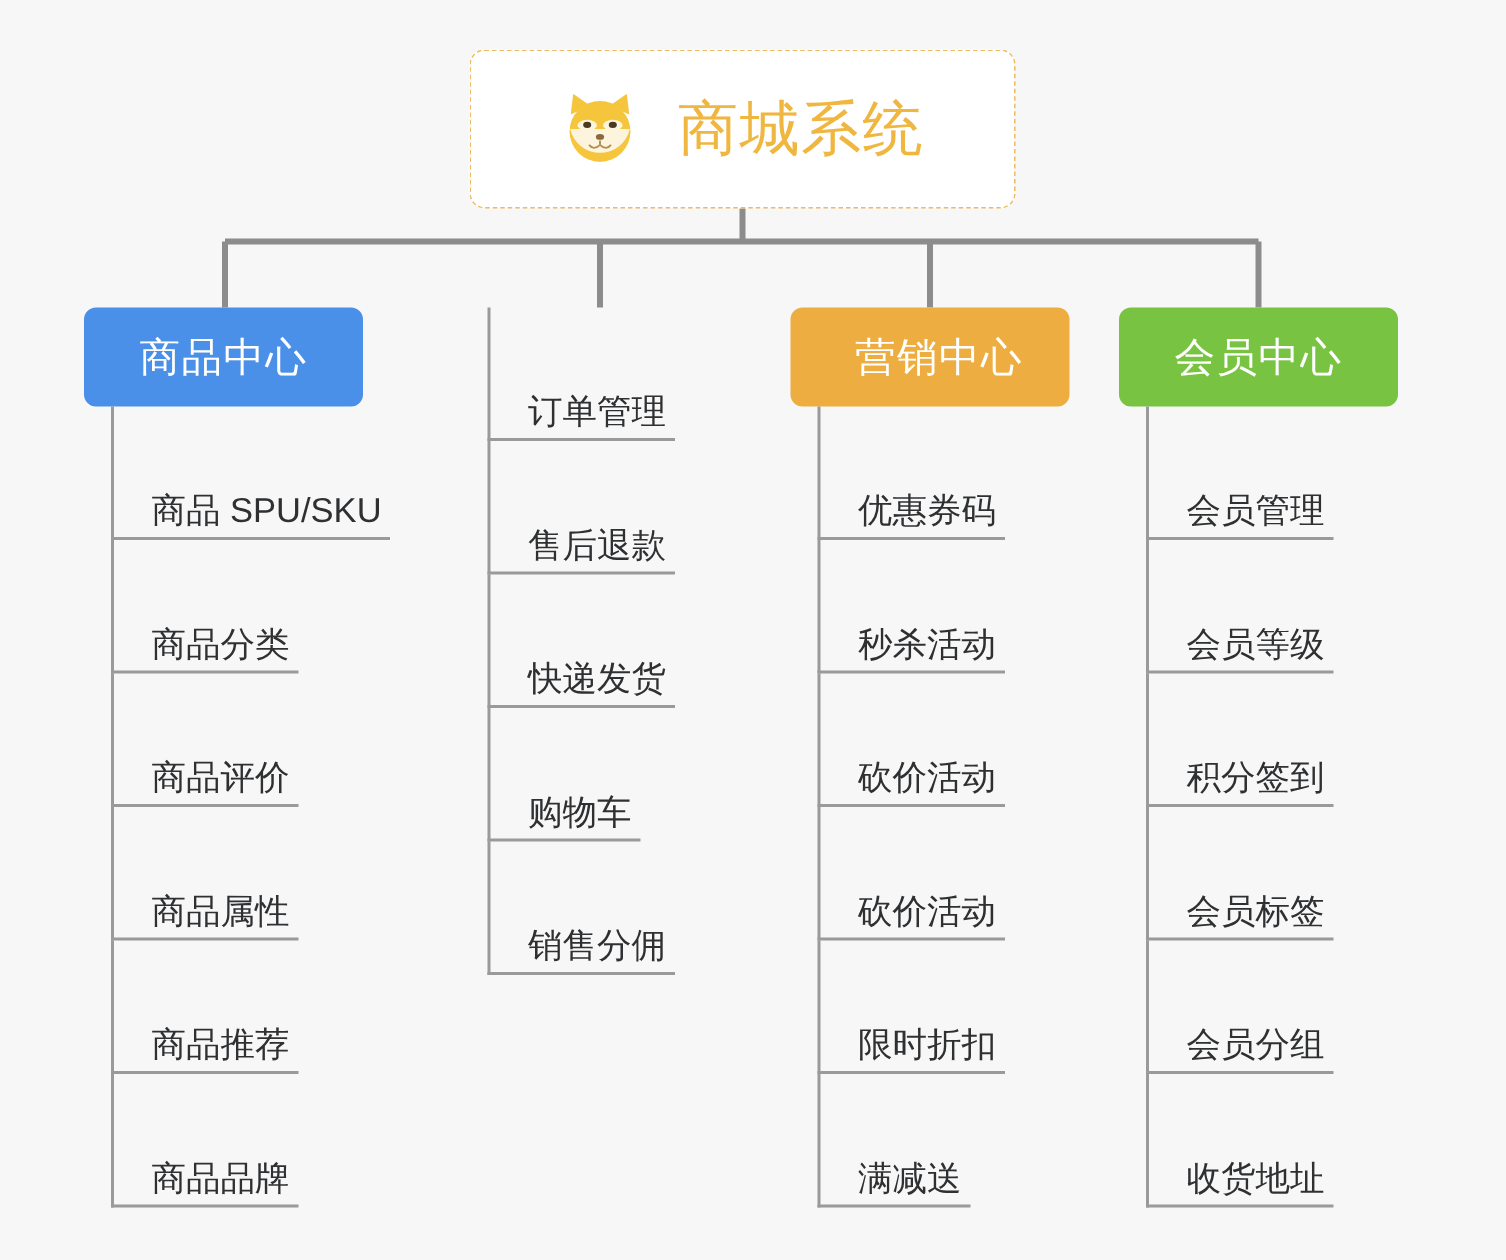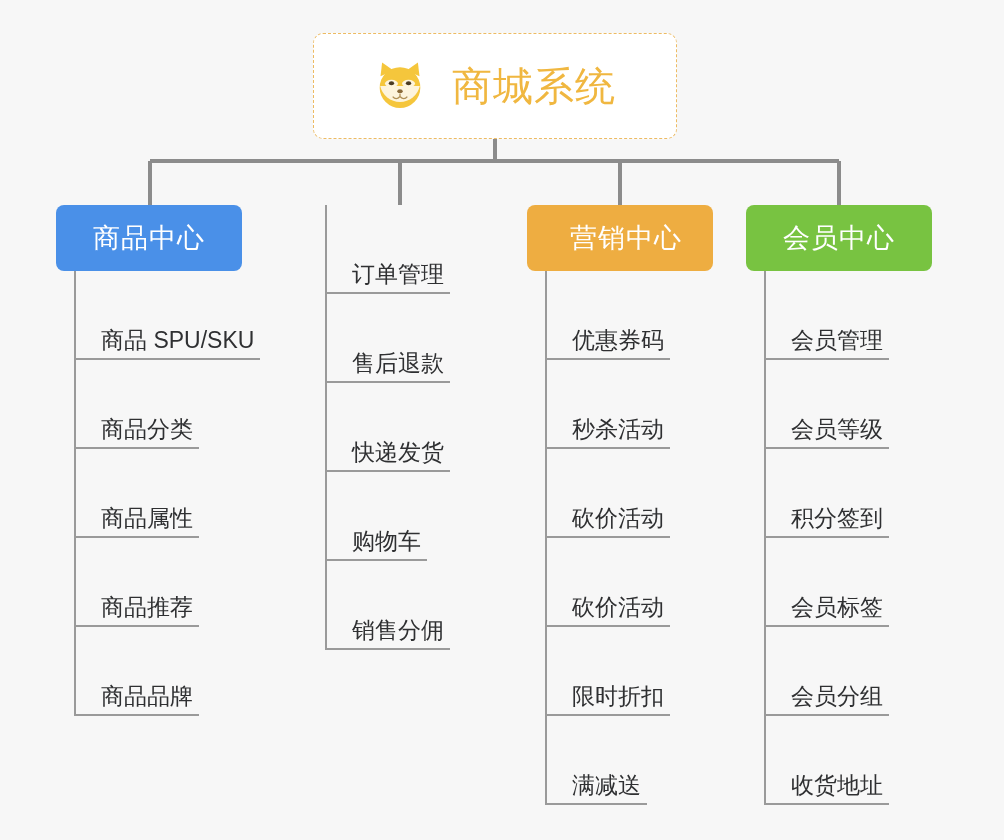--- a/index.html
+++ b/index.html
@@ -144,20 +144,24 @@
     <div class="leaves">
       <div class="leaf">
         <span class="leaf-label">商品 SPU/SKU</span>
         <span class="leaf-rule" style="width: 186px;"></span>
       </div>
       <div class="leaf">
         <span class="leaf-label">商品分类</span>
         <span class="leaf-rule" style="width: 125px;"></span>
       </div>
       <div class="leaf">
+        <span class="leaf-label">商品评价</span>
+        <span class="leaf-rule" style="width: 125px;"></span>
+      </div>
+      <div class="leaf">
         <span class="leaf-label">商品属性</span>
         <span class="leaf-rule" style="width: 125px;"></span>
       </div>
       <div class="leaf">
         <span class="leaf-label">商品推荐</span>
         <span class="leaf-rule" style="width: 125px;"></span>
       </div>
       <div class="leaf">
         <span class="leaf-label">商品品牌</span>
         <span class="leaf-rule" style="width: 125px;"></span>

